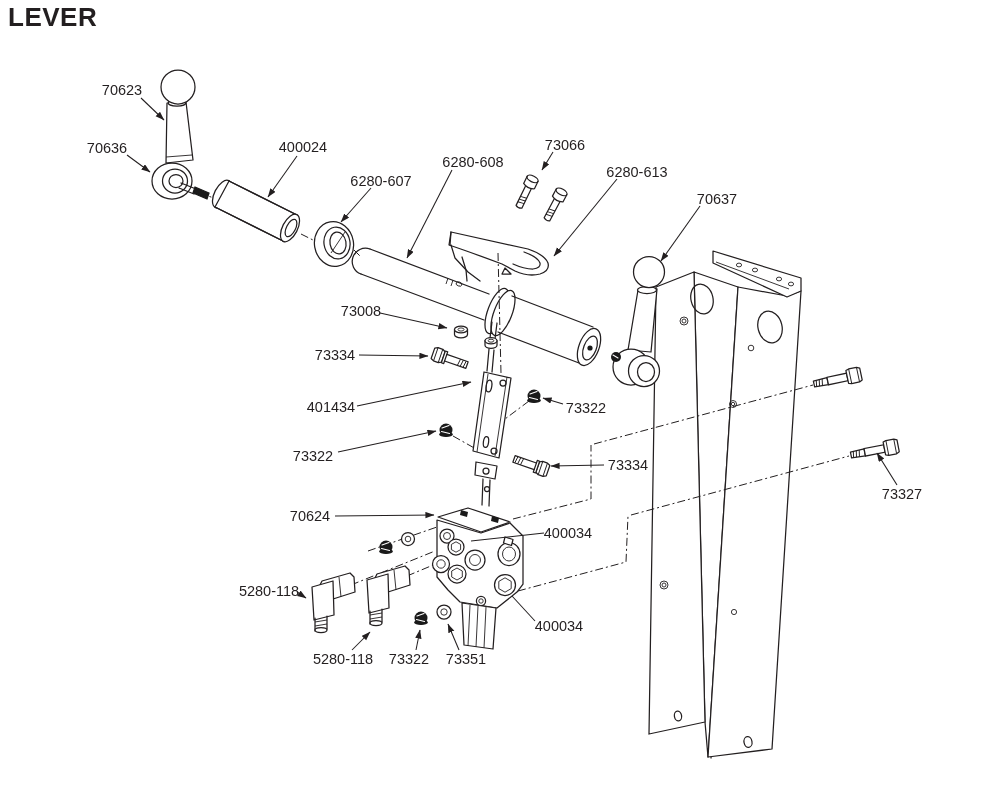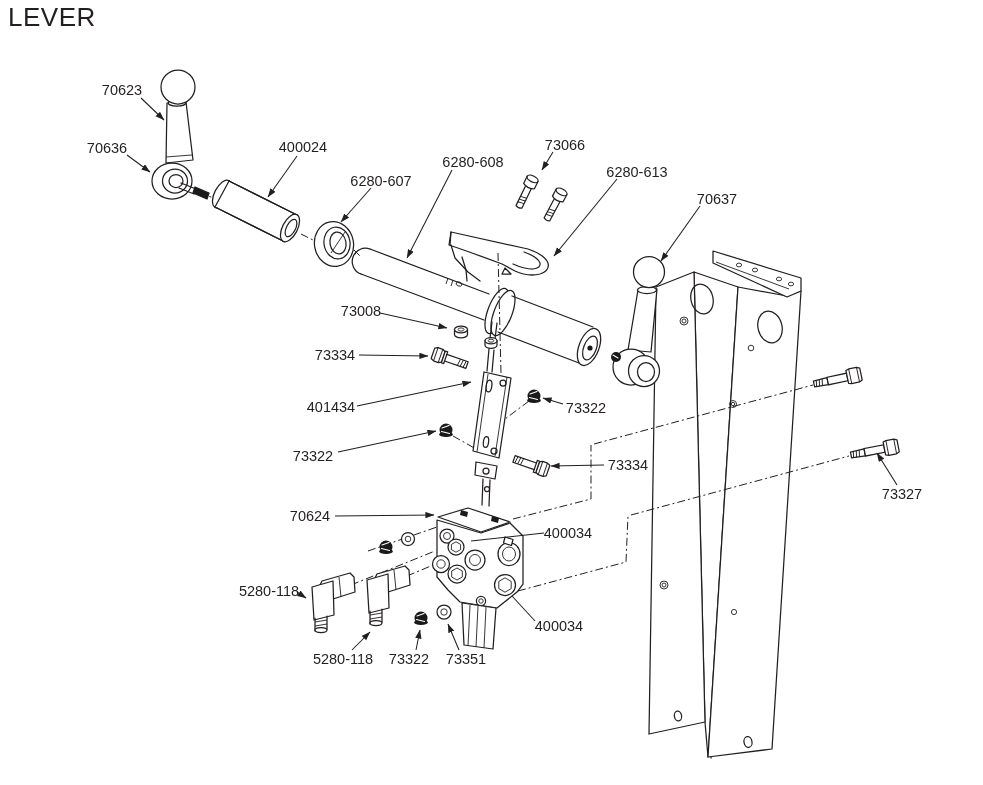--- a/index.html
+++ b/index.html
@@ -1,18 +1,18 @@
 <!DOCTYPE html>
 <html><head>
 <meta charset="utf-8">
 <style>
   html,body{margin:0;padding:0;background:#fff;}
   .page{position:relative;width:983px;height:785px;background:#fff;overflow:hidden;
         font-family:"Liberation Sans",sans-serif;}
-  .title{position:absolute;left:8px;top:2px;margin:0;font-size:26px;font-weight:normal;
+  .title{position:absolute;left:8px;top:2px;margin:0;font-size:26px;font-weight:bold;
          color:#231f20;letter-spacing:.5px;font-family:"Liberation Sans",sans-serif;}
   svg{position:absolute;left:0;top:0;}
   .ln{stroke:#231f20;stroke-width:1.25;fill:none;stroke-linecap:round;stroke-linejoin:round;}
   .wh{stroke:#231f20;stroke-width:1.25;fill:#ffffff;stroke-linejoin:round;}
   .thin{stroke:#231f20;stroke-width:.9;fill:none;}
   .dk{fill:#1a1a1a;stroke:none;}
   .dkl{stroke:#1a1a1a;stroke-width:1.25;fill:#1a1a1a;}
   .hl{stroke:#ffffff;stroke-width:1.1;fill:none;stroke-linecap:round;}
   .dsh{stroke:#231f20;stroke-width:1;fill:none;stroke-dasharray:8 3 2 3;}
   .ldr{stroke:#231f20;stroke-width:1.05;fill:none;}

